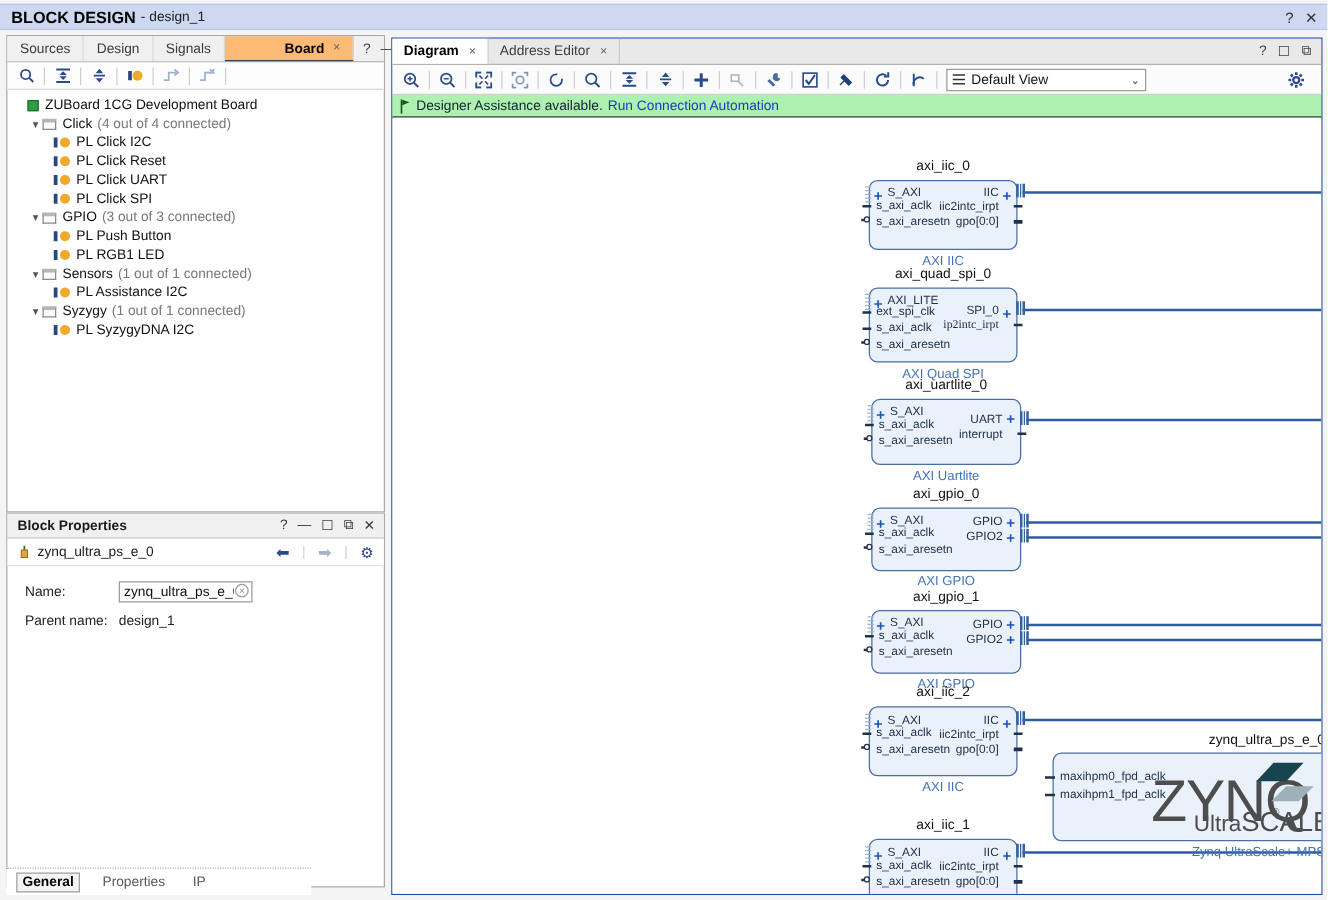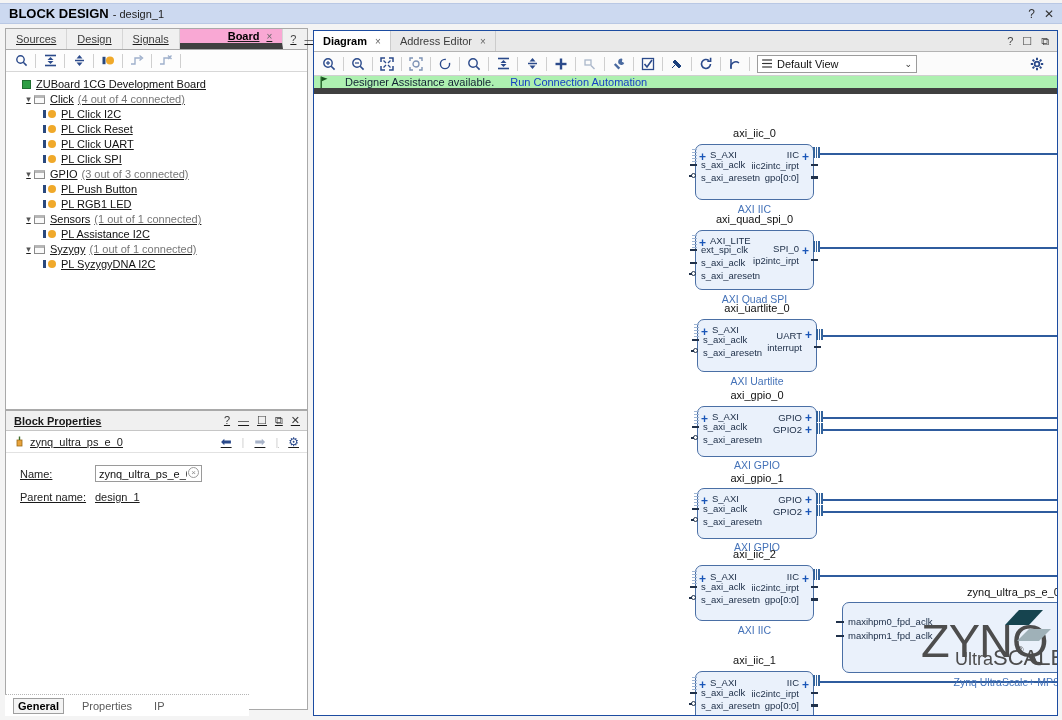--- a/index.html
+++ b/index.html
@@ -19,33 +19,33 @@
     position:absolute; left:0; top:3px; width:1062px; height:21px;
     background:#ccd9f0; border-top:1px solid #b9c8e4; border-bottom:1px solid #b9c8e4;
     display:flex; align-items:center; padding-left:9px;
   }
   .bd-bar .t1 { font-weight:bold; font-size:13px; color:#000; }
   .bd-bar .t2 { font-size:11px; color:#222; margin-left:4px; }
   .bd-bar .win-ctl { margin-left:auto; margin-right:8px; display:flex; gap:9px; color:#333; font-size:12px;}
   .bd-bar .win-ctl span { cursor:pointer; }
 
   
-  .left-col { position:absolute; left:5px; top:28px; width:244px; height:688px;text-decoration:underline; }
+  .left-col { position:absolute; left:5px; top:28px; width:244px; height:688px; }
 
   
   .board-panel { left:0; top:0; width:303px; height:382px; background:#fff; border:1px solid #a9a9a9; }
   .tabstrip {
     height:21px; background:#f0f0f0; border-bottom:1px solid #a9a9a9;
     display:flex; align-items:stretch; font-size:11px;
   }
   .tabstrip .tab {
     padding:0 10px; display:flex; align-items:center; color:#3c3c3c;
     border-right:1px solid #d6d6d6; cursor:pointer; background:#f0f0f0;
   }
-  .tabstrip .tab.active { background:#f9a8d4; color:#000; font-weight:bold; border-bottom:6px solid #404040;padding-left:48px; }
+  .tabstrip .tab.active { background:#fdba74; color:#000; font-weight:bold; border-bottom:1px solid #404040;padding-left:48px; }
   .tabstrip .tab .x { margin-left:7px; color:#666; font-size:10px; font-weight:normal;}
   .tabstrip .ctl { margin-left:auto; display:flex; align-items:center; gap:8px; padding:0 7px; color:#444; font-size:11px;}
   .tabstrip .ctl span{cursor:pointer;}
 
   .toolrow {
     height:22px; background:#fdfdfd; border-bottom:1px solid #d7d7d7;
     display:flex; align-items:center; padding-left:4px; gap:0px;
   }
   .tbtn { width:22px; height:18px; display:flex; align-items:center; justify-content:center; cursor:pointer;}
   .tsep { width:1px; height:14px; background:#cfcfcf; margin:0 3px; }
@@ -120,21 +120,21 @@
   }
   .d-toolrow .gear-right { margin-left:auto; margin-right:9px;}
   .viewsel {
     height:18px; width:160px; border:1px solid #9c9c9c; background:#fff;
     display:flex; align-items:center; padding:0 4px; font-size:11px; color:#111; margin-left:4px; cursor:pointer;
   }
   .viewsel .cv { margin-left:auto; font-size:9px; color:#333;}
 
   .assist {
     height:18px; background:#adf0b0; display:flex; align-items:center;
-    padding-left:6px; font-size:11px; color:#123; gap:16px; border-bottom:6px solid #404040;
+    padding-left:6px; font-size:11px; color:#123; gap:4px; border-bottom:1px solid #404040;
   }
   .assist a { color:#1540c4; text-decoration:none; cursor:pointer;}
 
   .canvas { position:absolute; left:0; top:64px; width:743px; height:620px; background:#fff; overflow:hidden;}
 
   
   .ipblk { position:absolute; background:#eaf1fb; border:1px solid #4a6fa5; border-radius:7px; }
   .blk-title { position:absolute; font-size:11px; color:#111; text-align:center; white-space:nowrap;}
   .blk-sub { position:absolute; font-size:10.5px; color:#4472b8; text-align:center; white-space:nowrap;}
   .pinL { position:absolute; font-size:9.5px; color:#20314a; white-space:nowrap;}
@@ -624,21 +624,21 @@
           <i class="c"></i>
         </div>
       <div class="pinL" style="left:387px; top:175px;">s_axi_aresetn</div>
       <div class="pinR" style="left:420px; top:148px; width:65px;">SPI_0</div>
       <div class="plus" style="left:488px; top:152px;">+</div>
       <div class="busport" style="left:499px; top:146px;">
           <i style="left:0"></i>
           <i style="left:2.5px"></i>
           <i style="left:5px"></i>
         </div>
-      <div class="pinR" style="left:410px; top:160px; width:75px;">ip2intc_irpt</div>
+      <div class="pinR" style="left:410px; top:160px; width:75px;font-family:Liberation Serif, serif;">ip2intc_irpt</div>
       <div class="stub" style="left:497px; top:164px; width:7px;"></div>
       <div class="blk-sub" style="left:381px; top:198px; width:119px;">AXI Quad SPI</div>
 
       <div class="blk-title" style="left:383px; top:207px; width:120px;">axi_uartlite_0</div>
       <div class="ipblk" style="left:383px; top:224px; width:120px; height:53px;"></div>
       <div class="leftbus" style="left:380px; top:229px;">
           <i style="top:0"></i>
           <i style="top:3px"></i>
           <i style="top:6px"></i>
           <i style="top:9px"></i>

